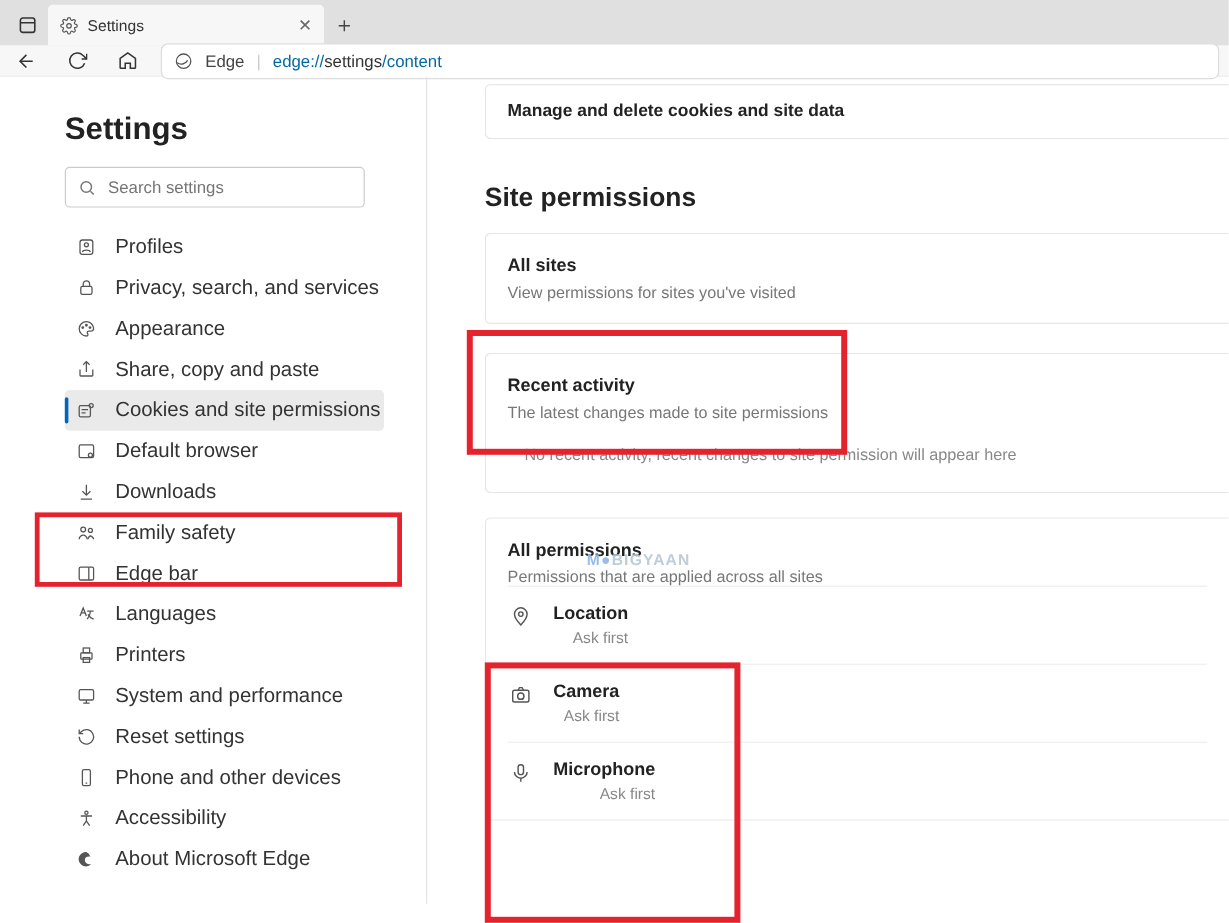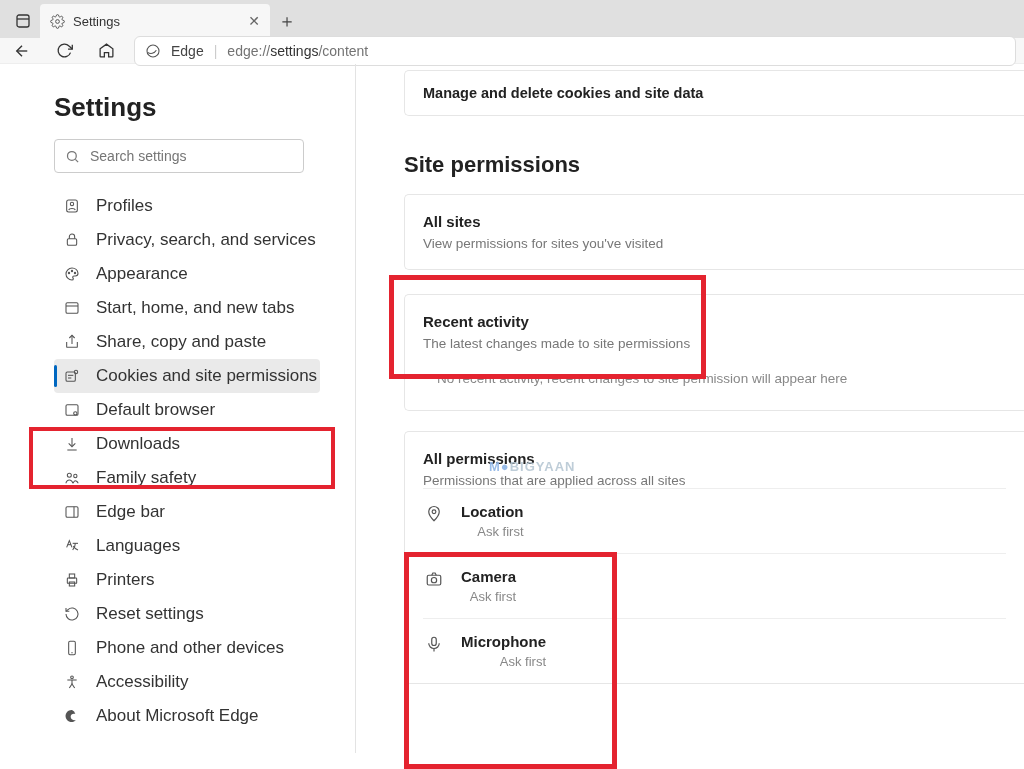--- a/index.html
+++ b/index.html
@@ -11,21 +11,21 @@
   .tab { background: #f7f7f7; height: 34px; min-width: 230px; display:flex; align-items:center; padding: 0 10px; border-top-left-radius:4px; border-top-right-radius:4px; gap:8px; font-size:13px; color:#333; }
   .tab .closex { margin-left:auto; font-size:14px; color:#666; }
   .new-tab-btn { width:34px; height:34px; display:flex; align-items:center; justify-content:center; font-size:18px; color:#444;}
 
   
   .toolbar { height: 26px; background:#f7f7f7; border-bottom:1px solid #eee; display:flex; align-items:center; padding:0 8px; gap:14px; }
   .toolbar .nav-btn { width:28px; height:28px; display:flex; align-items:center; justify-content:center; color:#333; border-radius:4px; }
   .address { flex:1; height:30px; background:#fff; border:1px solid #ddd; border-radius:6px; display:flex; align-items:center; padding:0 10px; gap:10px; font-size:14px; color:#555;}
   .address .edge-label { color:#444; }
   .address .sep { color:#ccc; }
-  .url-dim { color:#737373;margin-top:45px; }
+  .url-dim { color:#0369a1;margin-top:45px; }
   .url-strong { color:#333; font-weight:500; }
 
   
   .content { display:flex; height: calc(769px - 38px - 42px); }
   .sidebar { width: 356px; border-right: 1px solid #e3e3e3; padding: 28px 18px 30px 54px; overflow:hidden; }
   .sidebar h1 { font-size: 26px; font-weight: 600; color:#222; margin-bottom: 16px; }
   .search-box { display:flex; align-items:center; border:1px solid #ccc; border-radius:4px; height:34px; padding:0 10px; gap:10px; margin-bottom:16px; width: 250px;}
   .search-box input { border:none; outline:none; font-size:14px; flex:1; background:transparent;}
   .nav-item { display:flex; align-items:center; height:34px; gap:14px; font-size:17px; color:#333; padding-left:10px; border-radius:4px; cursor:pointer; width:266px;}
   .nav-item .icon { width:18px; text-align:center; color:#444; }
@@ -149,29 +149,20 @@
             <circle cx="7.5" cy="10.5" r="1"></circle>
             <circle cx="12" cy="7.5" r="1"></circle>
             <circle cx="16.5" cy="10.5" r="1"></circle>
           </svg>
         </span>
       <span>Appearance</span>
     </div>
     <div class="nav-item">
       <span class="icon">
           <svg width="16" height="16" viewBox="0 0 24 24" fill="none" stroke="#555" stroke-width="1.6">
-            <rect x="3" y="4" width="18" height="16" rx="2"></rect>
-            <line x1="3" y1="9" x2="21" y2="9"></line>
-          </svg>
-        </span>
-      <span>Start, home, and new tabs</span>
-    </div>
-    <div class="nav-item">
-      <span class="icon">
-          <svg width="16" height="16" viewBox="0 0 24 24" fill="none" stroke="#555" stroke-width="1.6">
             <path d="M4 12v7a1 1 0 0 0 1 1h14a1 1 0 0 0 1-1v-7"></path>
             <path d="M16 6l-4-4-4 4"></path>
             <line x1="12" y1="2" x2="12" y2="15"></line>
           </svg>
         </span>
       <span>Share, copy and paste</span>
     </div>
     <div class="nav-item active">
       <span class="icon">
           <svg width="16" height="16" viewBox="0 0 24 24" fill="none" stroke="#555" stroke-width="1.6">
@@ -236,20 +227,30 @@
     </div>
     <div class="nav-item">
       <span class="icon">
           <svg width="16" height="16" viewBox="0 0 24 24" fill="none" stroke="#555" stroke-width="1.6">
             <rect x="5" y="9" width="14" height="8" rx="1"></rect>
             <rect x="8" y="3" width="8" height="6"></rect>
             <rect x="8" y="15" width="8" height="6"></rect>
           </svg>
         </span>
       <span>Printers</span>
+    </div>
+    <div class="nav-item">
+      <span class="icon">
+          <svg width="16" height="16" viewBox="0 0 24 24" fill="none" stroke="#555" stroke-width="1.6">
+            <rect x="3" y="4" width="18" height="13" rx="2"></rect>
+            <line x1="8" y1="21" x2="16" y2="21"></line>
+            <line x1="12" y1="17" x2="12" y2="21"></line>
+          </svg>
+        </span>
+      <span>System and performance</span>
     </div>
     <div class="nav-item">
       <span class="icon">
           <svg width="16" height="16" viewBox="0 0 24 24" fill="none" stroke="#555" stroke-width="1.6">
             <path d="M3 12a9 9 0 1 0 3-6.7L3 8"></path>
             <path d="M3 3v5h5"></path>
           </svg>
         </span>
       <span>Reset settings</span>
     </div>

